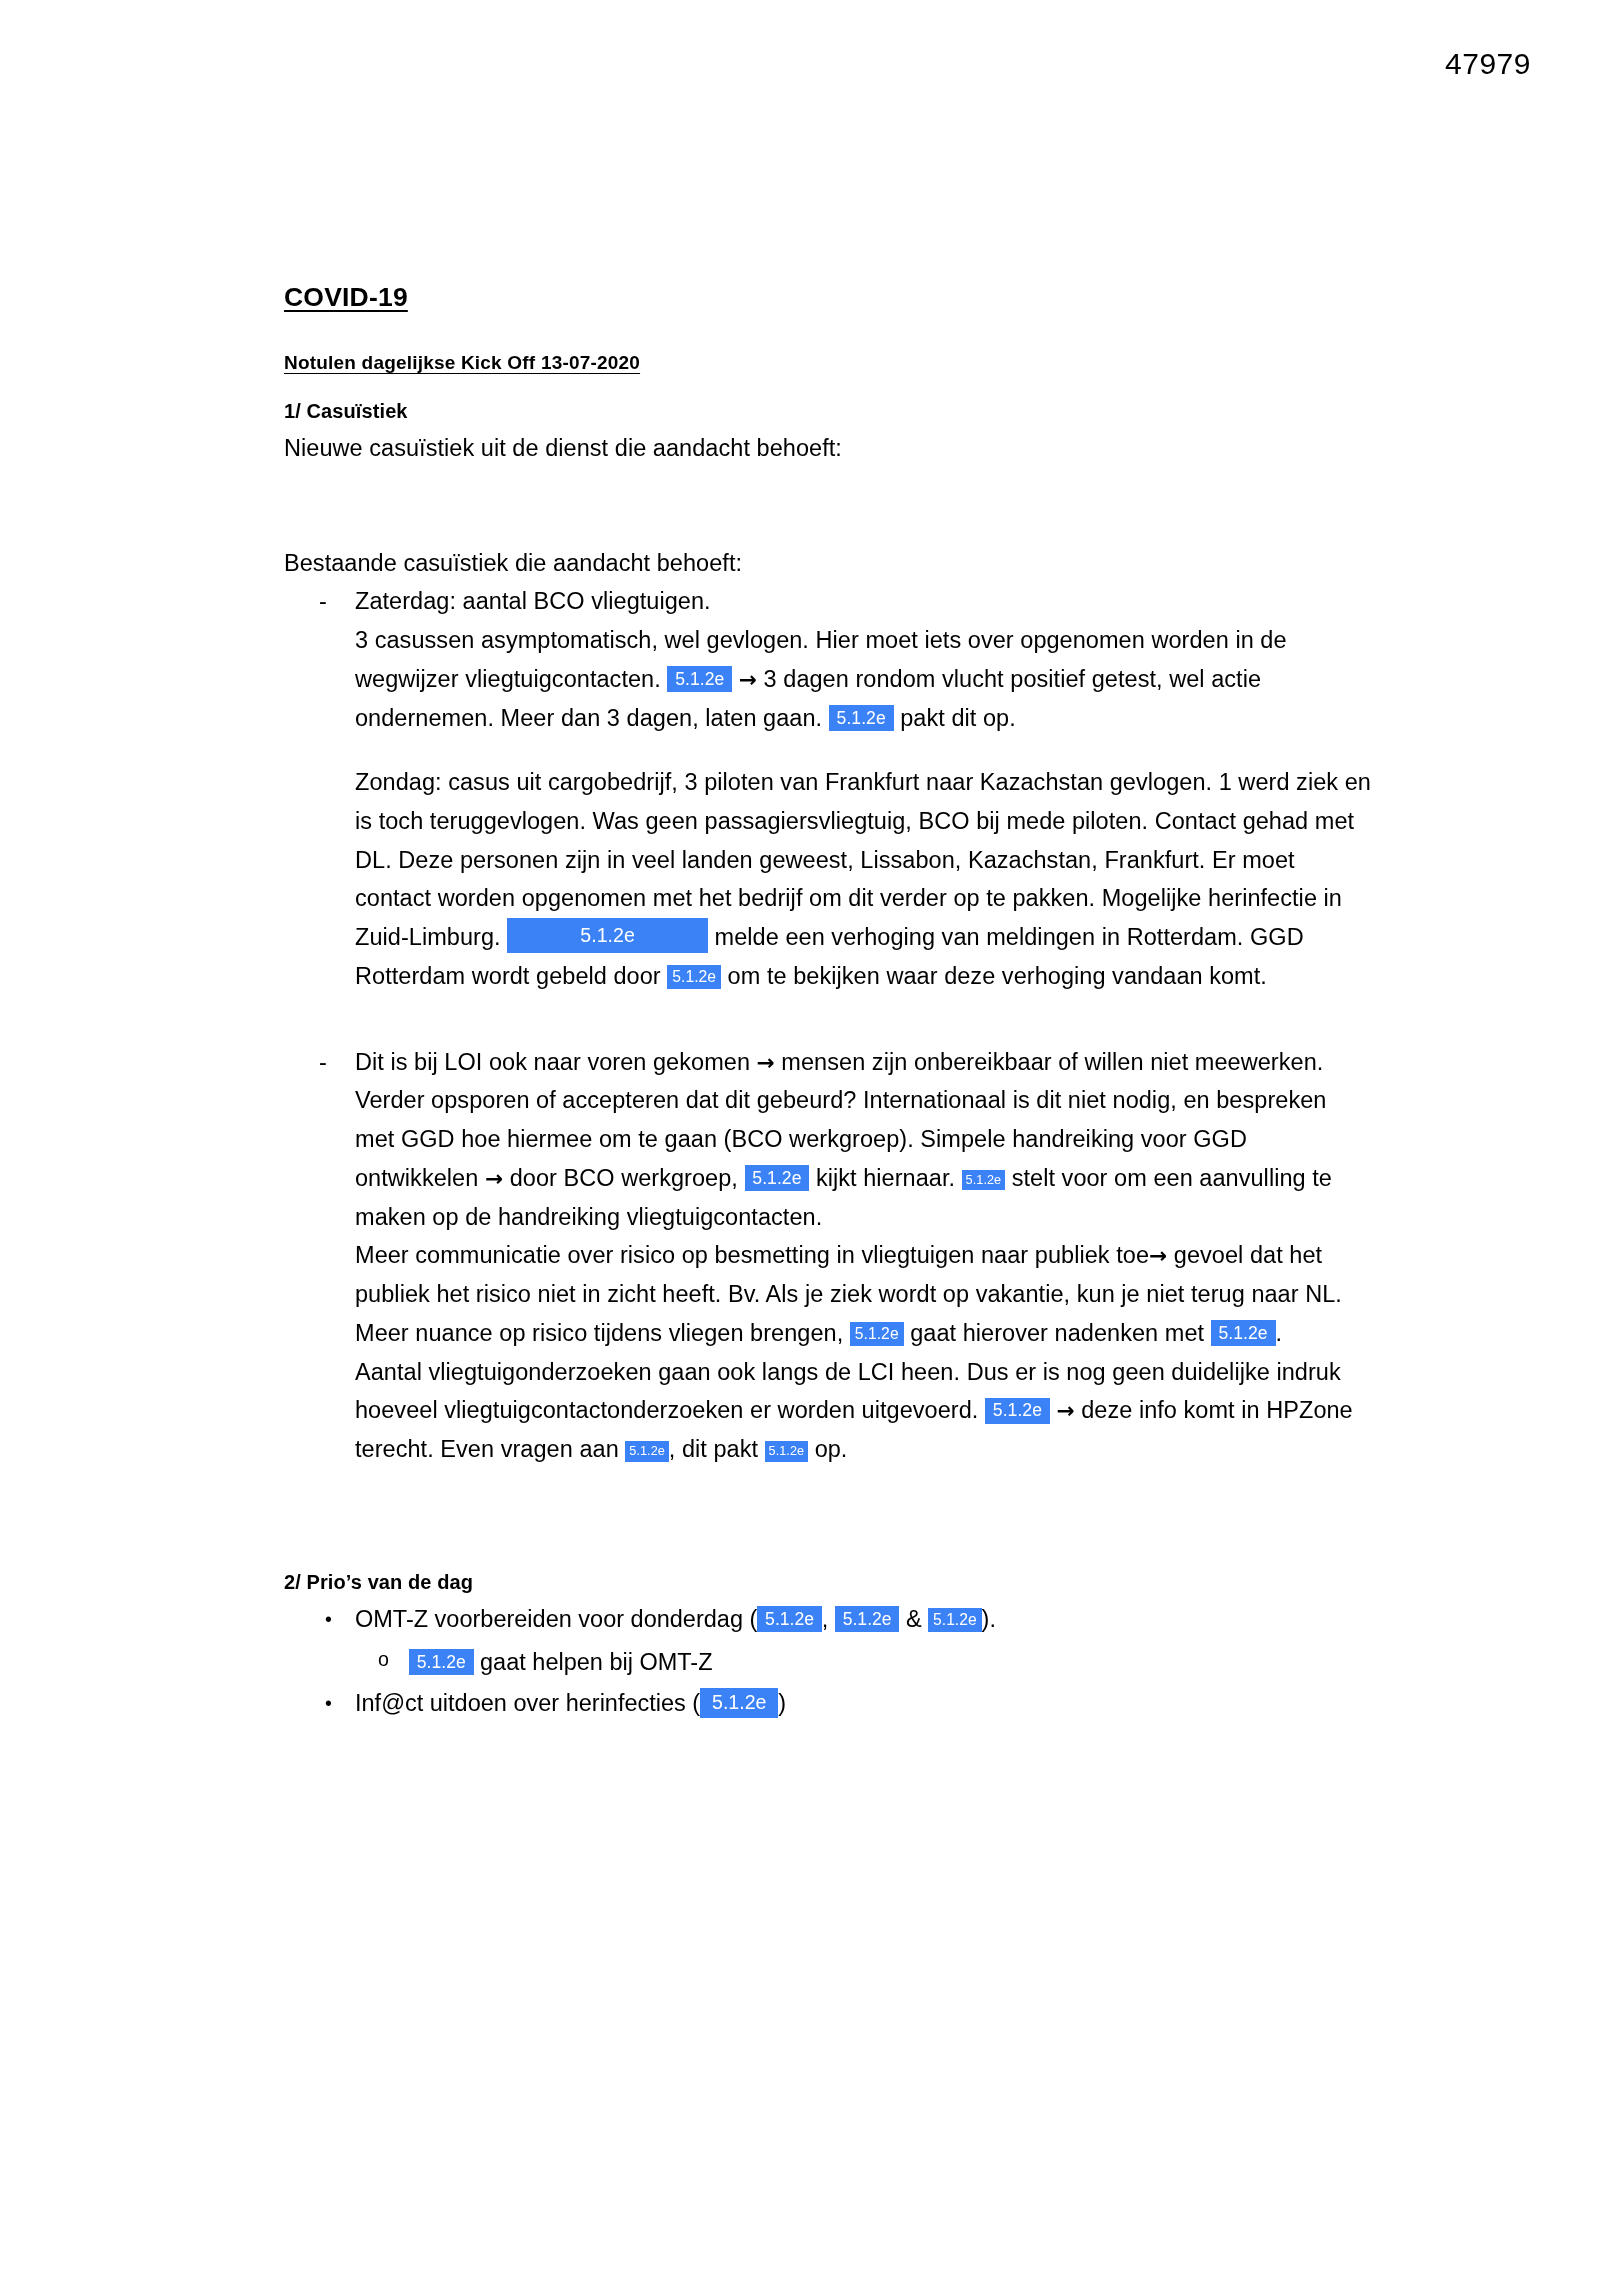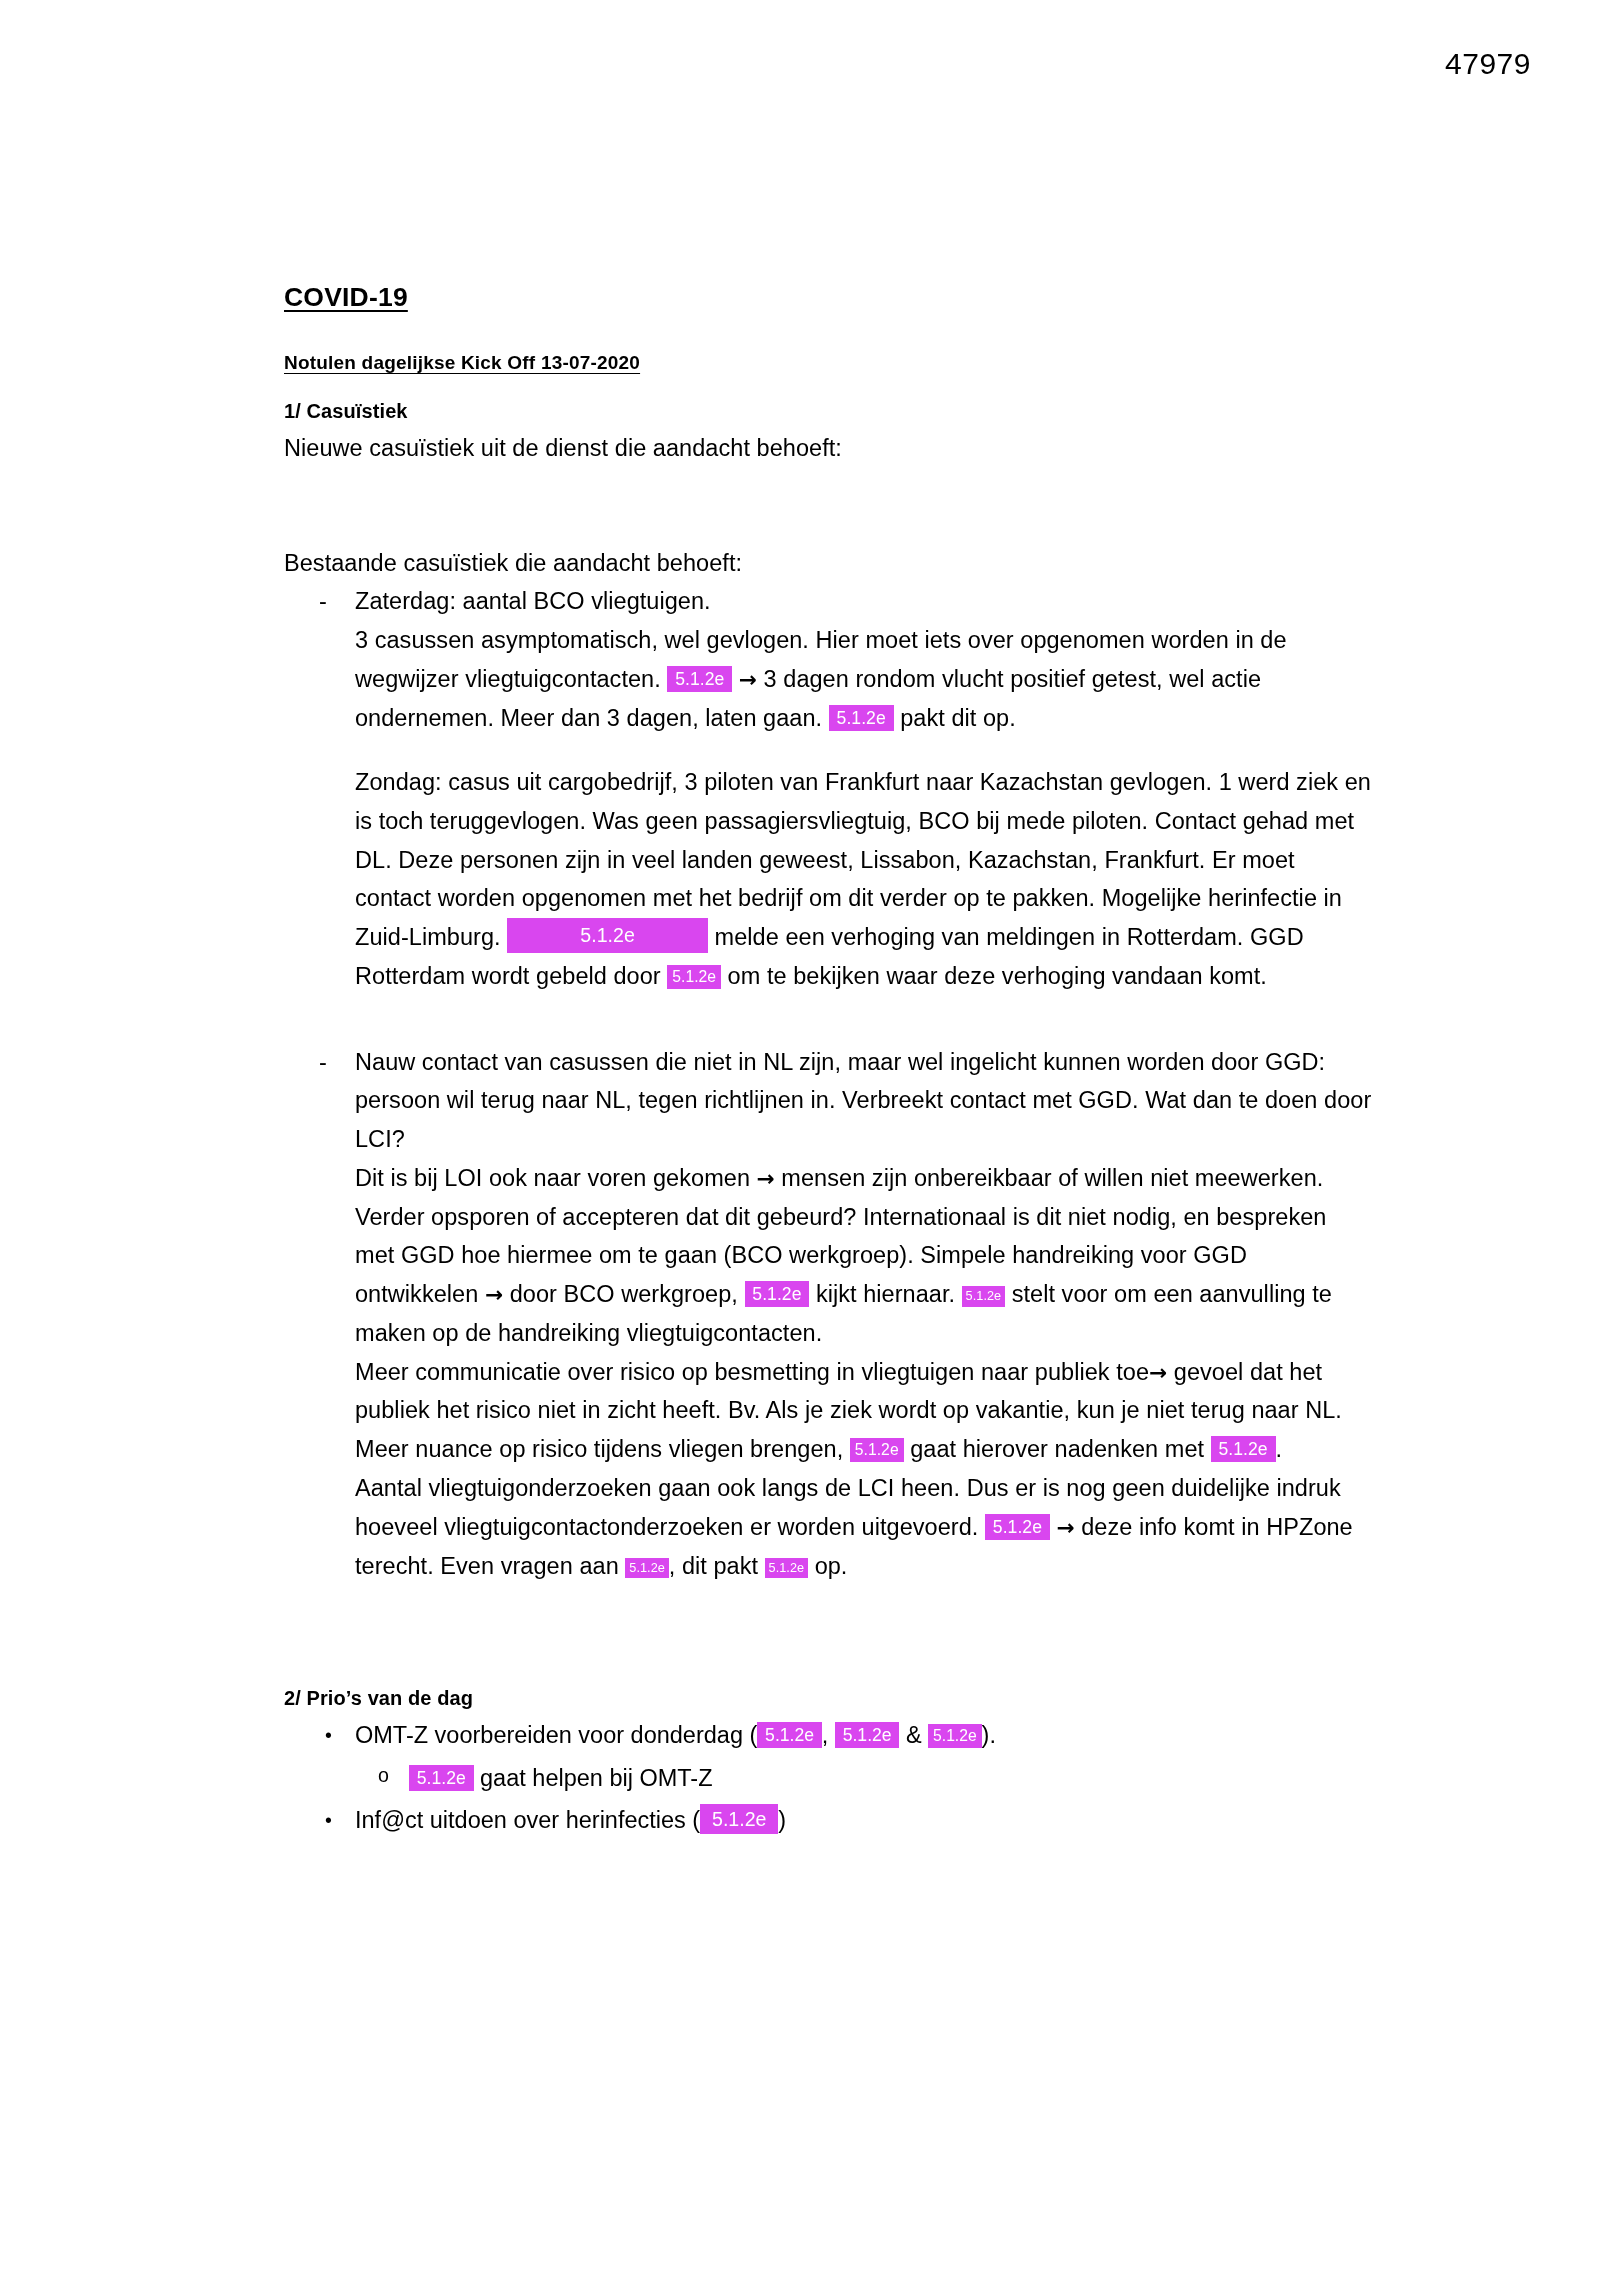--- a/index.html
+++ b/index.html
@@ -112,21 +112,21 @@
     position: absolute;
     left: 94px;
     top: 0;
     font-size: 19.6px;
     line-height: 2.0;
   }
 
   
   .redact {
     display: inline-block;
-    background: #d946ef;
+    background: #3b82f6;
     color: #ffffff;
     text-align: center;
     vertical-align: baseline;
     font-family: "Liberation Sans", sans-serif;
     white-space: nowrap;
     border-radius: 0;
   }
   .redact.sz-xs { font-size: 12.7px; padding: 2.9px 3.9px; line-height: 1.15; position: relative; top: -2px; }
   .redact.sz-s  { font-size: 15.7px; padding: 2.9px 4.9px; line-height: 1.15; position: relative; top: -2px; }
   .redact.sz-m  { font-size: 17.6px; padding: 2.9px 7.8px; line-height: 1.15; position: relative; top: -2px; }
@@ -164,21 +164,20 @@
 
         <div class="sub-gap"></div>
 
         <p class="para"><span>Zondag: casus uit cargobedrijf, 3 piloten van Frankfurt naar Kazachstan gevlogen. 1 werd ziek en is toch teruggevlogen. Was geen passagiersvliegtuig, BCO bij mede piloten. Contact gehad met DL. Deze personen zijn in veel landen geweest, Lissabon, Kazachstan, Frankfurt. Er moet contact worden opgenomen met het bedrijf om dit verder op te pakken. Mogelijke herinfectie in Zuid-Limburg.</span> <span class="redact sz-wide">5.1.2e</span> <span>melde een verhoging van meldingen in Rotterdam. GGD Rotterdam wordt gebeld door</span> <span class="redact sz-s">5.1.2e</span> <span>om te bekijken waar deze verhoging vandaan komt.</span></p>
       </li>
 
       <div class="gap-md"></div>
 
       <li class="dash-item">
         <span class="dash-marker">-</span>
-        <p class="para">Nauw contact van casussen die niet in NL zijn, maar wel ingelicht kunnen worden door GGD: persoon wil terug naar NL, tegen richtlijnen in. Verbreekt contact met GGD. Wat dan te doen door LCI?</p>
 
         <p class="para"><span>Dit is bij LOI ook naar voren gekomen</span> <span class="arrow">→</span> <span>mensen zijn onbereikbaar of willen niet meewerken.</span></p>
 
         <p class="para"><span>Verder opsporen of accepteren dat dit gebeurd? Internationaal is dit niet nodig, en bespreken met GGD hoe hiermee om te gaan (BCO werkgroep). Simpele handreiking voor GGD ontwikkelen</span> <span class="arrow">→</span> <span>door BCO werkgroep,</span> <span class="redact sz-m">5.1.2e</span> <span>kijkt hiernaar.</span> <span class="redact sz-xs">5.1.2e</span> <span>stelt voor om een aanvulling te maken op de handreiking vliegtuigcontacten.</span></p>
 
         <p class="para"><span>Meer communicatie over risico op besmetting in vliegtuigen naar publiek toe</span><span class="arrow">→</span> <span>gevoel dat het publiek het risico niet in zicht heeft. Bv. Als je ziek wordt op vakantie, kun je niet terug naar NL. Meer nuance op risico tijdens vliegen brengen,</span> <span class="redact sz-s">5.1.2e</span> <span>gaat hierover nadenken met</span> <span class="redact sz-m">5.1.2e</span><span>.</span></p>
 
         <p class="para"><span>Aantal vliegtuigonderzoeken gaan ook langs de LCI heen. Dus er is nog geen duidelijke indruk hoeveel vliegtuigcontactonderzoeken er worden uitgevoerd.</span> <span class="redact sz-m">5.1.2e</span> <span class="arrow">→</span> <span>deze info komt in HPZone terecht. Even vragen aan</span> <span class="redact sz-xs">5.1.2e</span><span>, dit pakt</span> <span class="redact sz-xs">5.1.2e</span> <span>op.</span></p>
       </li>
     </ul>

